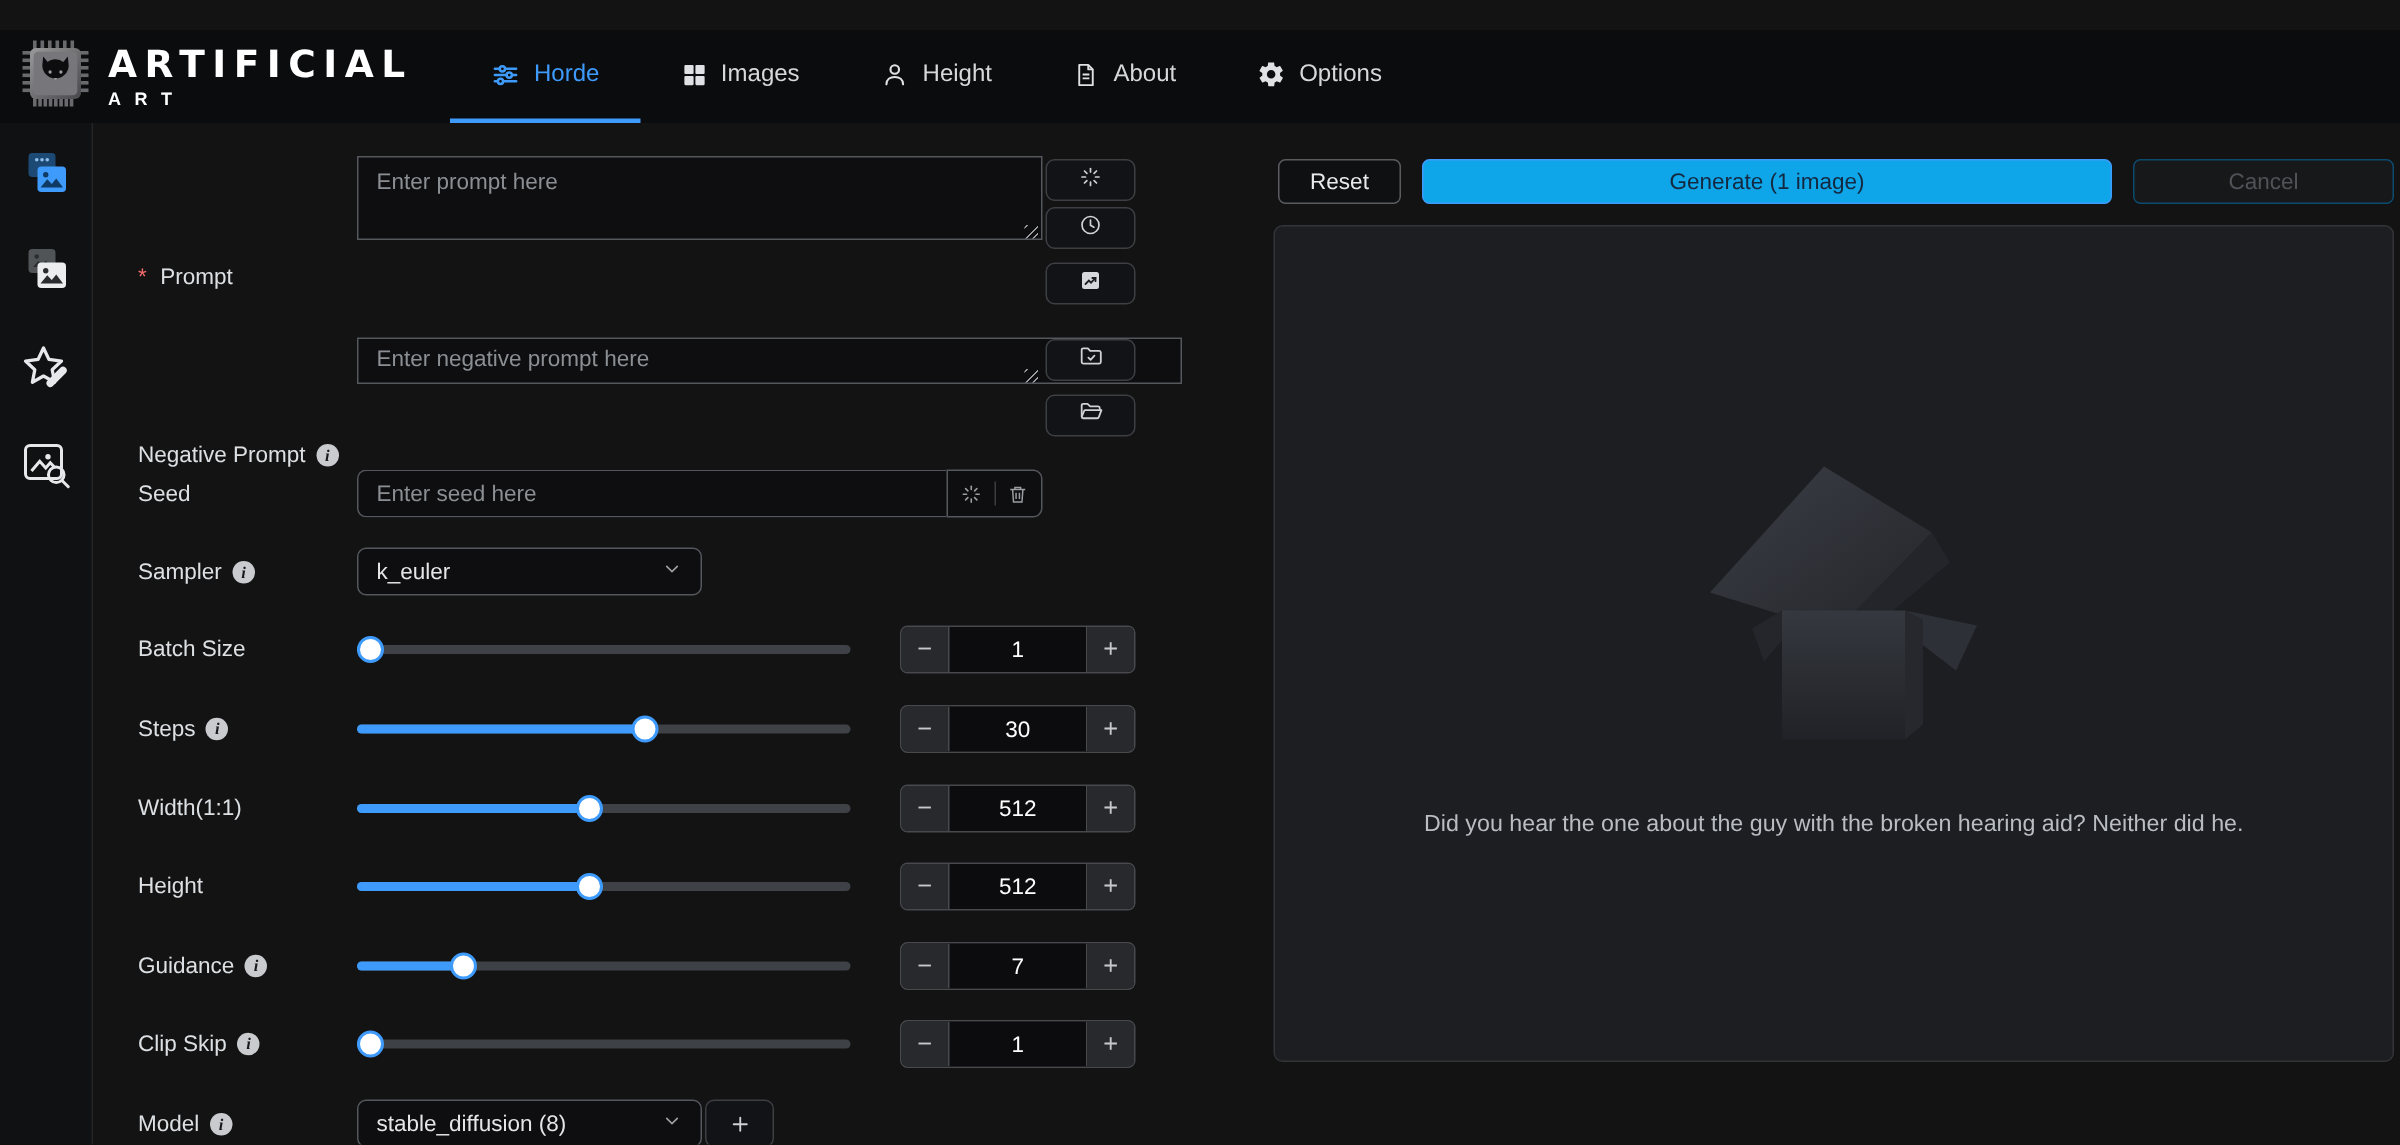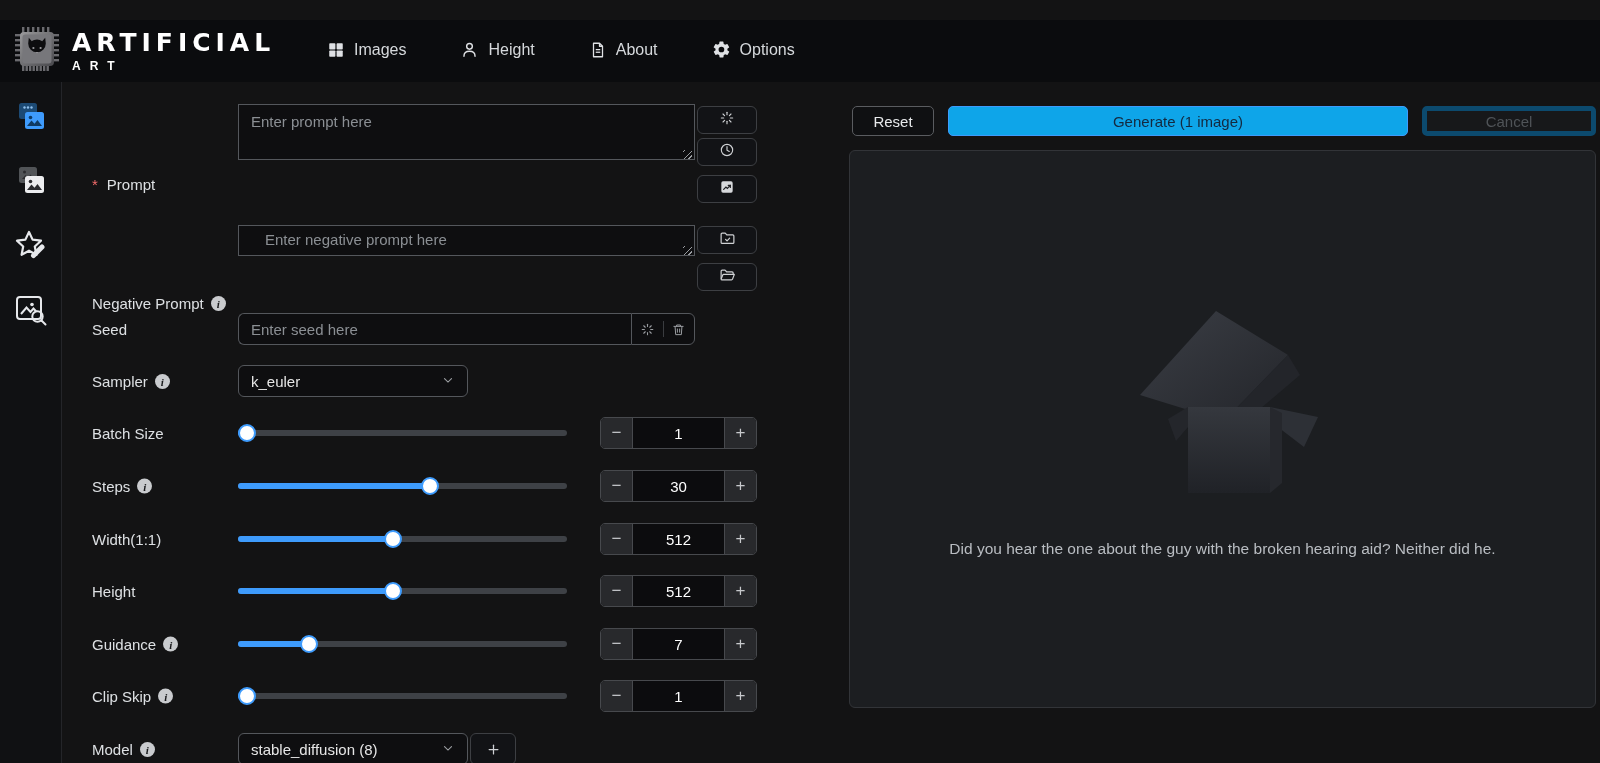--- a/index.html
+++ b/index.html
@@ -54,21 +54,21 @@
   .stepper { position:absolute; left:538px; top:0; width:157px; height:32px; border:1px solid #47494d; border-radius:5px; display:flex; overflow:hidden; background:#0c0c0e; }
   .step-btn { width:31px; background:#28292c; color:#c6c8cb; display:flex; align-items:center; justify-content:center; font-size:17px; cursor:pointer; user-select:none; }
   .step-val { flex:1; display:flex; align-items:center; justify-content:center; font-size:15px; color:#ffffff; background:#0c0c0e; border-left:1px solid #47494d; border-right:1px solid #47494d; }
 
   .model-add { position:absolute; left:408px; width:46px; height:32px; border:1px solid #3d3f43; border-radius:6px; background:#121316; display:flex; align-items:center; justify-content:center; cursor:pointer; }
 
   
   .btn { position:absolute; height:30px; border-radius:5px; font-size:15px; display:flex; align-items:center; justify-content:center; cursor:pointer; font-family:inherit; }
   .btn-reset { left:790px; top:24px; width:82px; background:#0f1012; border:1px solid #5a5c60; color:#e8eaec; }
   .btn-generate { left:886px; top:24px; width:460px; background:#0ea5e9; border:1px solid #3e9bfc; color:#14293f; }
-  .btn-cancel { left:1360px; top:24px; width:174px; background:#17181a; border:5px solid #0c4a6e; color:#4f5357; cursor:not-allowed; }
+  .btn-cancel { left:1360px; top:24px; width:174px; background:#17181a; border:1px solid #0c4a6e; color:#4f5357; cursor:not-allowed; }
 
   .panel { position:absolute; left:787px; top:68px; width:747px; height:558px; background:#1c1e21; border:1px solid #323438; border-radius:6px; display:flex; flex-direction:column; align-items:center; }
   .panel .boxart { margin-top:150px; }
   .joke { margin-top:30px; font-size:15.5px; color:#b9bdc2; text-align:center; padding:0 30px; }
 </style>
 </head>
 <body>
 
 <div class="app">
 
@@ -117,20 +117,35 @@
             <circle cx="26.6" cy="22" r="1.1" fill="#9c9ca0"></circle>
           <path d="M21.8 26h2.4l-1.2 1.5z" fill="#9c9ca0"></path>
         </svg>
       </span>
       <div class="brand-text">
         <div class="brand-title">ARTIFICIAL</div>
         <div class="brand-sub">ART</div>
       </div>
     </div>
     <nav id="nav">
+        <div class="nav-item active">
+          <span>
+            <svg viewBox="0 0 24 24" width="20" height="20">
+              <g stroke="#3e9bfc" stroke-width="2" stroke-linecap="round" fill="#0b0c0e">
+                <line x1="3.5" y1="7" x2="20.5" y2="7"></line>
+                <line x1="3.5" y1="12" x2="20.5" y2="12"></line>
+                <line x1="3.5" y1="17" x2="20.5" y2="17"></line>
+                <circle cx="9.5" cy="7" r="2.1"></circle>
+                <circle cx="15" cy="12" r="2.1"></circle>
+                <circle cx="8" cy="17" r="2.1"></circle>
+              </g>
+            </svg>
+          </span>
+          <span>Horde</span>
+        </div>
         <div class="nav-item">
           <span>
             <svg viewBox="0 0 24 24" width="18" height="18" fill="#dfe1e4">
               <rect x="3" y="3" width="8.2" height="8.2" rx="1"></rect>
               <rect x="12.8" y="3" width="8.2" height="8.2" rx="1"></rect>
               <rect x="3" y="12.8" width="8.2" height="8.2" rx="1"></rect>
               <rect x="12.8" y="12.8" width="8.2" height="8.2" rx="1"></rect>
             </svg>
           </span>
           <span>Images</span>
@@ -239,21 +254,21 @@
                 <path d="M7 15.5l3.4-3.4 2.1 2.1 4.5-4.7" stroke="#1c1d20" stroke-width="1.8" fill="none" stroke-linecap="round"></path>
                 <path d="M13.8 9.5H17v3.2" stroke="#1c1d20" stroke-width="1.8" fill="none" stroke-linecap="round"></path>
               </svg></span>
           </div></span>
 
       
       <div class="flabel" style="top:213px">
         <span>Negative Prompt</span>
         <span class="info">i</span>
       </div>
-      <textarea class="tinput" style="top: 143px; width: 457px; height: 31px; padding: 5px 26px;" placeholder="Enter negative prompt here"></textarea>
+      <textarea class="tinput" style="top: 143px; width: 550px; height: 31px; padding: 5px 12px;" placeholder="Enter negative prompt here"></textarea>
       <span class="resize-corner" style="left:621px; top:164px"></span>
       <span id="neg-btns"><div class="icon-btn" style="top: 144px;">
             <span><svg viewBox="0 0 24 24" width="17" height="17" fill="none" stroke="#cfd1d4" stroke-width="1.7" stroke-linejoin="round">
                 <path d="M3 6a1.5 1.5 0 0 1 1.5-1.5h4.3L11 7h8.5A1.5 1.5 0 0 1 21 8.5v9a1.5 1.5 0 0 1-1.5 1.5h-15A1.5 1.5 0 0 1 3 17.5z"></path>
                 <path d="M9.3 13.3l2.1 2.1 3.6-3.9" stroke-linecap="round"></path>
               </svg></span>
           </div><div class="icon-btn" style="top: 181px;">
             <span><svg viewBox="0 0 24 24" width="17" height="17" fill="none" stroke="#cfd1d4" stroke-width="1.7" stroke-linejoin="round">
                 <path d="M3 16.5V6a1.5 1.5 0 0 1 1.5-1.5h4L11 7h7.5A1.5 1.5 0 0 1 20 8.5v1.8"></path>
                 <path d="M3 16.8l2.3-5.6a1.2 1.2 0 0 1 1.1-.7h15.2l-2.5 6.6a1.5 1.5 0 0 1-1.4 1H4.3A1.3 1.3 0 0 1 3 16.8z"></path>

